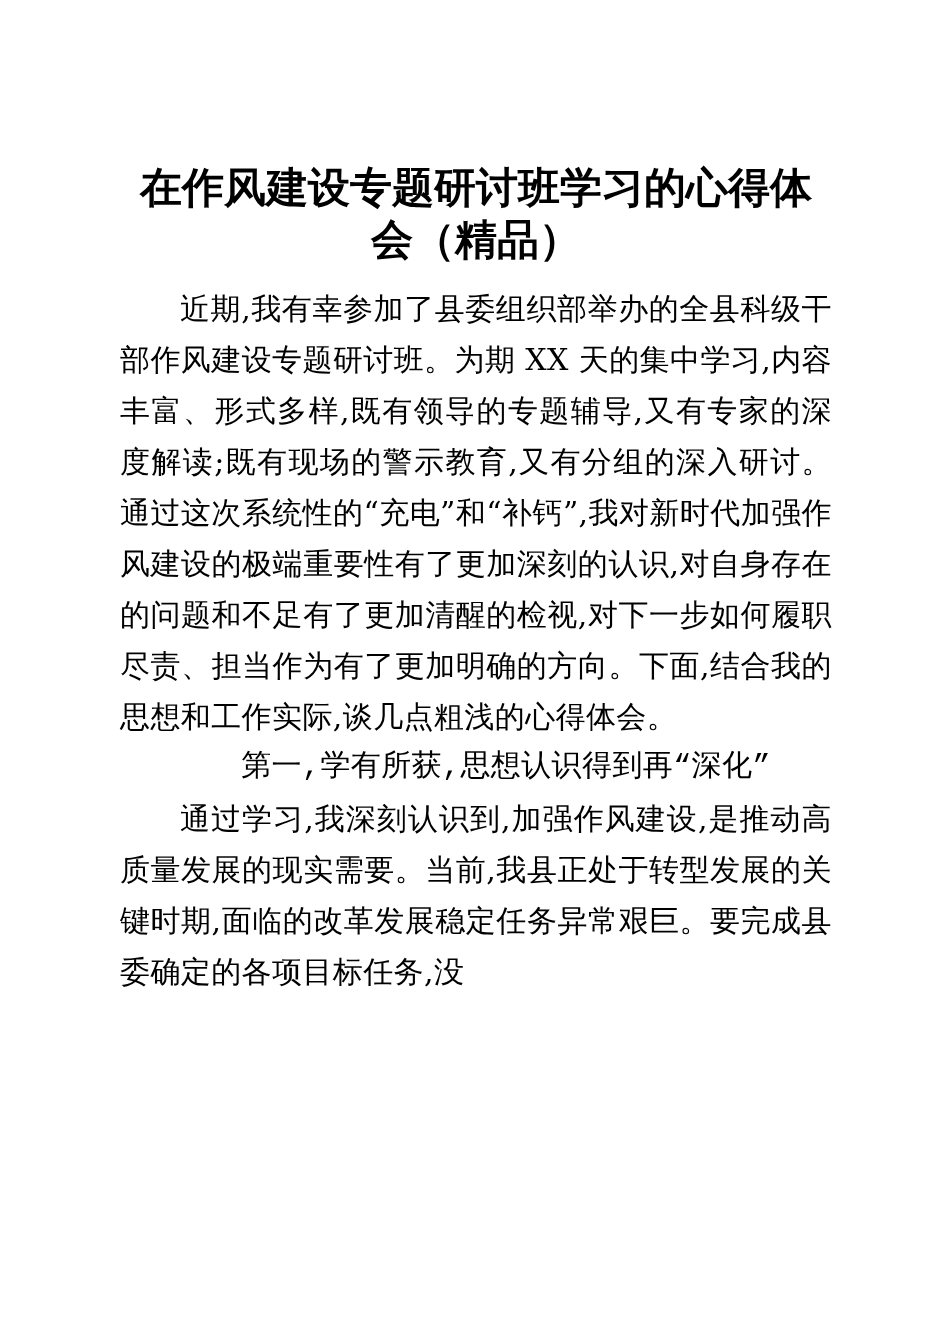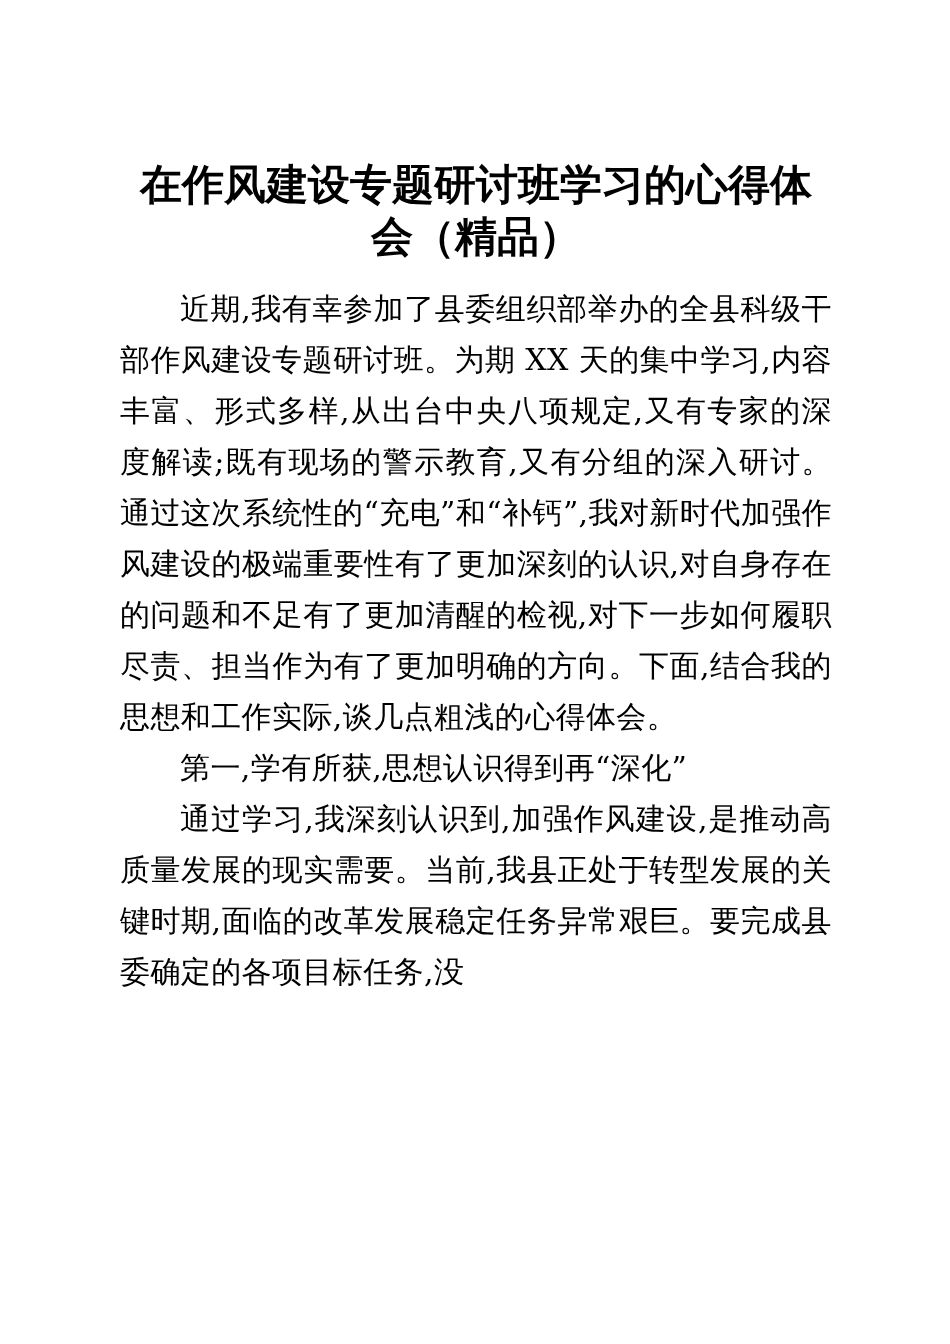--- a/index.html
+++ b/index.html
@@ -15,21 +15,21 @@
     overflow: hidden;
     box-sizing: border-box;
   }
   .content {
     position: absolute;
     left: 120px;
     top: 0;
     width: 712px;
   }
   .doc-title {
-    font-family: Liberation Mono, monospace;
+    font-family: Liberation Serif, serif;
     font-weight: 700;
     font-size: 42px;
     line-height: 52px;
     text-align: center;
     color: #000000;
     margin: 0;
     padding-top: 162px;
     letter-spacing: 0px;
     white-space: normal;
   }
@@ -42,33 +42,34 @@
     line-height: 51px;
     color: #000000;
     margin: 0;
     text-align: justify;
     text-justify: inter-character;
     text-indent: 60px;
     word-break: break-all;
     letter-spacing: 0.4px;
   }
   p.para.heading-para {
-    text-align: left;
+    text-align: center;
+    font-family: Liberation Mono, monospace;
   }
 </style>
 </head>
 <body>
 
 <div class="page">
   <div class="content">
 
     <h1 class="doc-title">在作风建设专题研讨班学习的心得体会（精品）</h1>
 
     <div class="body-block">
-      <p class="para">近期,我有幸参加了县委组织部举办的全县科级干部作风建设专题研讨班。为期 XX 天的集中学习,内容丰富、形式多样,从出台中央八项规定,又有专家的深度解读;既有现场的警示教育,又有分组的深入研讨。通过这次系统性的“充电”和“补钙”,我对新时代加强作风建设的极端重要性有了更加深刻的认识,对自身存在的问题和不足有了更加清醒的检视,对下一步如何履职尽责、担当作为有了更加明确的方向。下面,结合我的思想和工作实际,谈几点粗浅的心得体会。</p>
+      <p class="para">近期,我有幸参加了县委组织部举办的全县科级干部作风建设专题研讨班。为期 XX 天的集中学习,内容丰富、形式多样,既有领导的专题辅导,又有专家的深度解读;既有现场的警示教育,又有分组的深入研讨。通过这次系统性的“充电”和“补钙”,我对新时代加强作风建设的极端重要性有了更加深刻的认识,对自身存在的问题和不足有了更加清醒的检视,对下一步如何履职尽责、担当作为有了更加明确的方向。下面,结合我的思想和工作实际,谈几点粗浅的心得体会。</p>
 
       <p class="para heading-para">第一,学有所获,思想认识得到再“深化”</p>
 
 
       <p class="para">通过学习,我深刻认识到,加强作风建设,是推动高质量发展的现实需要。当前,我县正处于转型发展的关键时期,面临的改革发展稳定任务异常艰巨。要完成县委确定的各项目标任务,没</p>
     </div>
 
   </div>
 </div>
 

